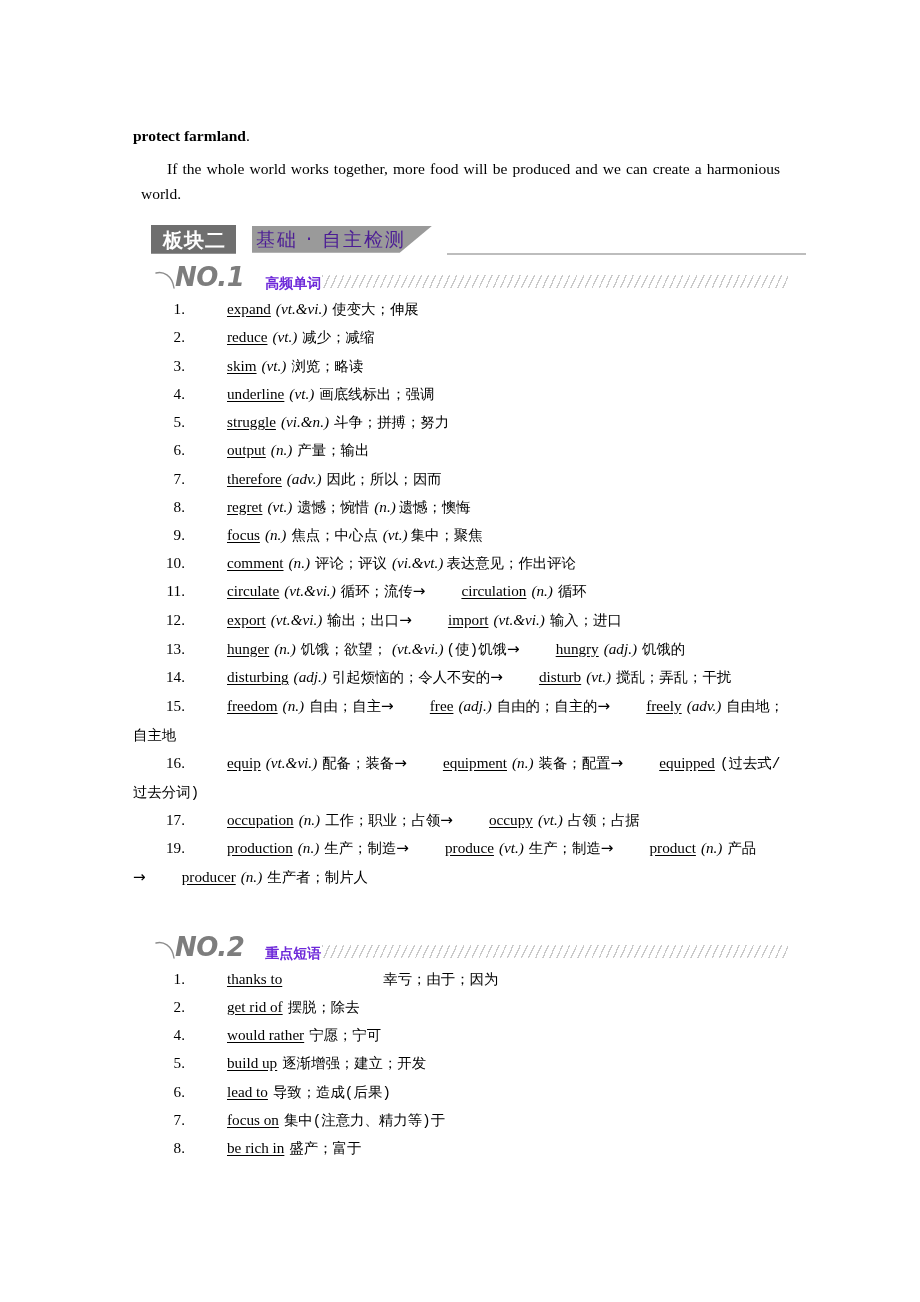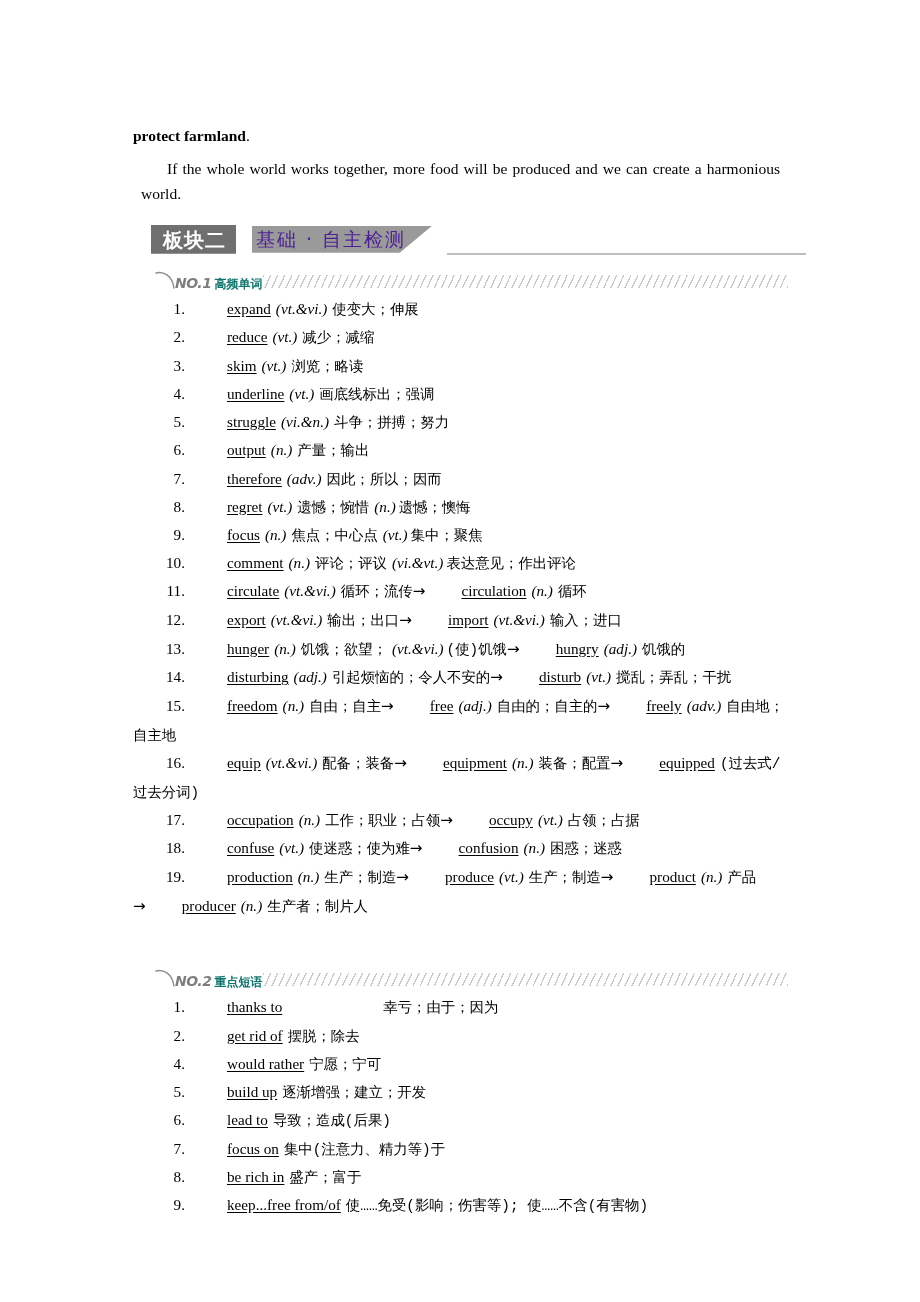--- a/index.html
+++ b/index.html
@@ -105,33 +105,33 @@
     height: 22px;
     margin-right: -2px;
     flex: none;
     position: relative;
     top: 1px;
   }
   .sub-no {
     font-family: "DejaVu Sans", sans-serif;
     font-style: italic;
     font-weight: bold;
-    font-size: 14px;
+    font-size: 26px;
     color: #7d7d7d;
     letter-spacing: -0.5px;
     line-height: 1;
     position: relative;
     top: -1px;
   }
   .sub-label {
     font-family: "DejaVu Sans", sans-serif;
     font-weight: bold;
-    font-size: 12px;
-    color: #0f766e;
-    margin-left: 3px;
+    font-size: 14px;
+    color: #6d28d9;
+    margin-left: 21px;
     line-height: 1;
     position: relative;
     top: -1px;
     white-space: nowrap;
   }
   .sub-hatch {
     flex: 1 1 auto;
     height: 13px;
     margin-left: 1px;
     position: relative;
@@ -204,37 +204,35 @@
         <p class="entry"><span class="idx">8.</span><span class="u">regret</span><span class="sp"></span><span class="pos">(vt.)</span><span class="sp"></span><span class="cn">遗憾；惋惜</span><span class="sp"></span><span class="pos">(n.)</span><span class="sp-sm"></span><span class="cn">遗憾；懊悔</span></p>
         <p class="entry"><span class="idx">9.</span><span class="u">focus</span><span class="sp"></span><span class="pos">(n.)</span><span class="sp"></span><span class="cn">焦点；中心点</span><span class="sp"></span><span class="pos">(vt.)</span><span class="sp-sm"></span><span class="cn">集中；聚焦</span></p>
         <p class="entry"><span class="idx">10.</span><span class="u">comment</span><span class="sp"></span><span class="pos">(n.)</span><span class="sp"></span><span class="cn">评论；评议</span><span class="sp"></span><span class="pos">(vi.&amp;vt.)</span><span class="sp-sm"></span><span class="cn">表达意见；作出评论</span></p>
         <p class="entry"><span class="idx">11.</span><span class="u">circulate</span><span class="sp"></span><span class="pos">(vt.&amp;vi.)</span><span class="sp"></span><span class="cn">循环；流传</span><span class="arrow">→</span><span class="u">circulation</span><span class="sp"></span><span class="pos">(n.)</span><span class="sp"></span><span class="cn">循环</span></p>
         <p class="entry"><span class="idx">12.</span><span class="u">export</span><span class="sp"></span><span class="pos">(vt.&amp;vi.)</span><span class="sp"></span><span class="cn">输出；出口</span><span class="arrow">→</span><span class="u">import</span><span class="sp"></span><span class="pos">(vt.&amp;vi.)</span><span class="sp"></span><span class="cn">输入；进口</span></p>
         <p class="entry"><span class="idx">13.</span><span class="u">hunger</span><span class="sp"></span><span class="pos">(n.)</span><span class="sp"></span><span class="cn">饥饿；欲望；</span><span class="sp"></span><span class="pos">(vt.&amp;vi.)</span><span class="sp-sm"></span><span class="cn">(使)饥饿</span><span class="arrow">→</span><span class="u">hungry</span><span class="sp"></span><span class="pos">(adj.)</span><span class="sp"></span><span class="cn">饥饿的</span></p>
         <p class="entry"><span class="idx">14.</span><span class="u">disturbing</span><span class="sp"></span><span class="pos">(adj.)</span><span class="sp"></span><span class="cn">引起烦恼的；令人不安的</span><span class="arrow">→</span><span class="u">disturb</span><span class="sp"></span><span class="pos">(vt.)</span><span class="sp"></span><span class="cn">搅乱；弄乱；干扰</span></p>
         <p class="entry"><span class="idx">15.</span><span class="u">freedom</span><span class="sp"></span><span class="pos">(n.)</span><span class="sp"></span><span class="cn">自由；自主</span><span class="arrow">→</span><span class="u">free</span><span class="sp"></span><span class="pos">(adj.)</span><span class="sp"></span><span class="cn">自由的；自主的</span><span class="arrow">→</span><span class="u">freely</span><span class="sp"></span><span class="pos">(adv.)</span><span class="sp"></span><span class="cn">自由地；自主地</span></p>
         <p class="entry"><span class="idx">16.</span><span class="u">equip</span><span class="sp"></span><span class="pos">(vt.&amp;vi.)</span><span class="sp"></span><span class="cn">配备；装备</span><span class="arrow">→</span><span class="u">equipment</span><span class="sp"></span><span class="pos">(n.)</span><span class="sp"></span><span class="cn">装备；配置</span><span class="arrow">→</span><span class="u">equipped</span><span class="sp"></span><span class="cn">(过去式/过去分词)</span></p>
         <p class="entry"><span class="idx">17.</span><span class="u">occupation</span><span class="sp"></span><span class="pos">(n.)</span><span class="sp"></span><span class="cn">工作；职业；占领</span><span class="arrow">→</span><span class="u">occupy</span><span class="sp"></span><span class="pos">(vt.)</span><span class="sp"></span><span class="cn">占领；占据</span></p>
-        <p class="entry"><span class="idx">18.</span><span class="u">confuse</span><span class="sp"></span><span class="pos">(vt.)</span><span class="sp"></span><span class="cn">使迷惑；使为难</span><span class="arrow">→</span><span class="u">confusion</span><span class="sp"></span><span class="pos">(n.)</span><span class="sp"></span><span class="cn">困惑；迷惑</span></p>
         <p class="entry"><span class="idx">19.</span><span class="u">production</span><span class="sp"></span><span class="pos">(n.)</span><span class="sp"></span><span class="cn">生产；制造</span><span class="arrow">→</span><span class="u">produce</span><span class="sp"></span><span class="pos">(vt.)</span><span class="sp"></span><span class="cn">生产；制造</span><span class="arrow">→</span><span class="u">product</span><span class="sp"></span><span class="pos">(n.)</span><span class="sp"></span><span class="cn">产品</span><span class="arrow">→</span><span class="u">producer</span><span class="sp"></span><span class="pos">(n.)</span><span class="sp"></span><span class="cn">生产者；制片人</span></p>
       </div>
       <div class="block-gap"></div>
       <div class="sub-head">
         <svg class="sub-swoosh" viewBox="0 0 22 22">
           <path d="M1 3 C8 1, 17 5, 19 18" fill="none" stroke="#8d8d8d" stroke-width="1.4" stroke-linecap="round"></path>
         </svg>
         <span class="sub-no">NO.2</span>
         <span class="sub-label">重点短语</span>
         <span class="sub-hatch"></span>
       </div>
       <div class="list">
         <p class="entry"><span class="idx">1.</span><span class="u">thanks to</span><span class="gap-wide"></span><span class="sp"></span><span class="cn">幸亏；由于；因为</span></p>
         <p class="entry"><span class="idx">2.</span><span class="u">get rid of</span><span class="sp"></span><span class="cn">摆脱；除去</span></p>
         <p class="entry"><span class="idx">4.</span><span class="u">would rather</span><span class="sp"></span><span class="cn">宁愿；宁可</span></p>
         <p class="entry"><span class="idx">5.</span><span class="u">build up</span><span class="sp"></span><span class="cn">逐渐增强；建立；开发</span></p>
         <p class="entry"><span class="idx">6.</span><span class="u">lead to</span><span class="sp"></span><span class="cn">导致；造成(后果)</span></p>
         <p class="entry"><span class="idx">7.</span><span class="u">focus on</span><span class="sp"></span><span class="cn">集中(注意力、精力等)于</span></p>
         <p class="entry"><span class="idx">8.</span><span class="u">be rich in</span><span class="sp"></span><span class="cn">盛产；富于</span></p>
-        <p class="entry"><span class="idx">9.</span><span class="u">keep...free from/of</span><span class="sp"></span><span class="cn">使……免受(影响；伤害等); 使……不含(有害物)</span></p>
       </div>
     </div>
 
 </div>
 
 </body></html>

